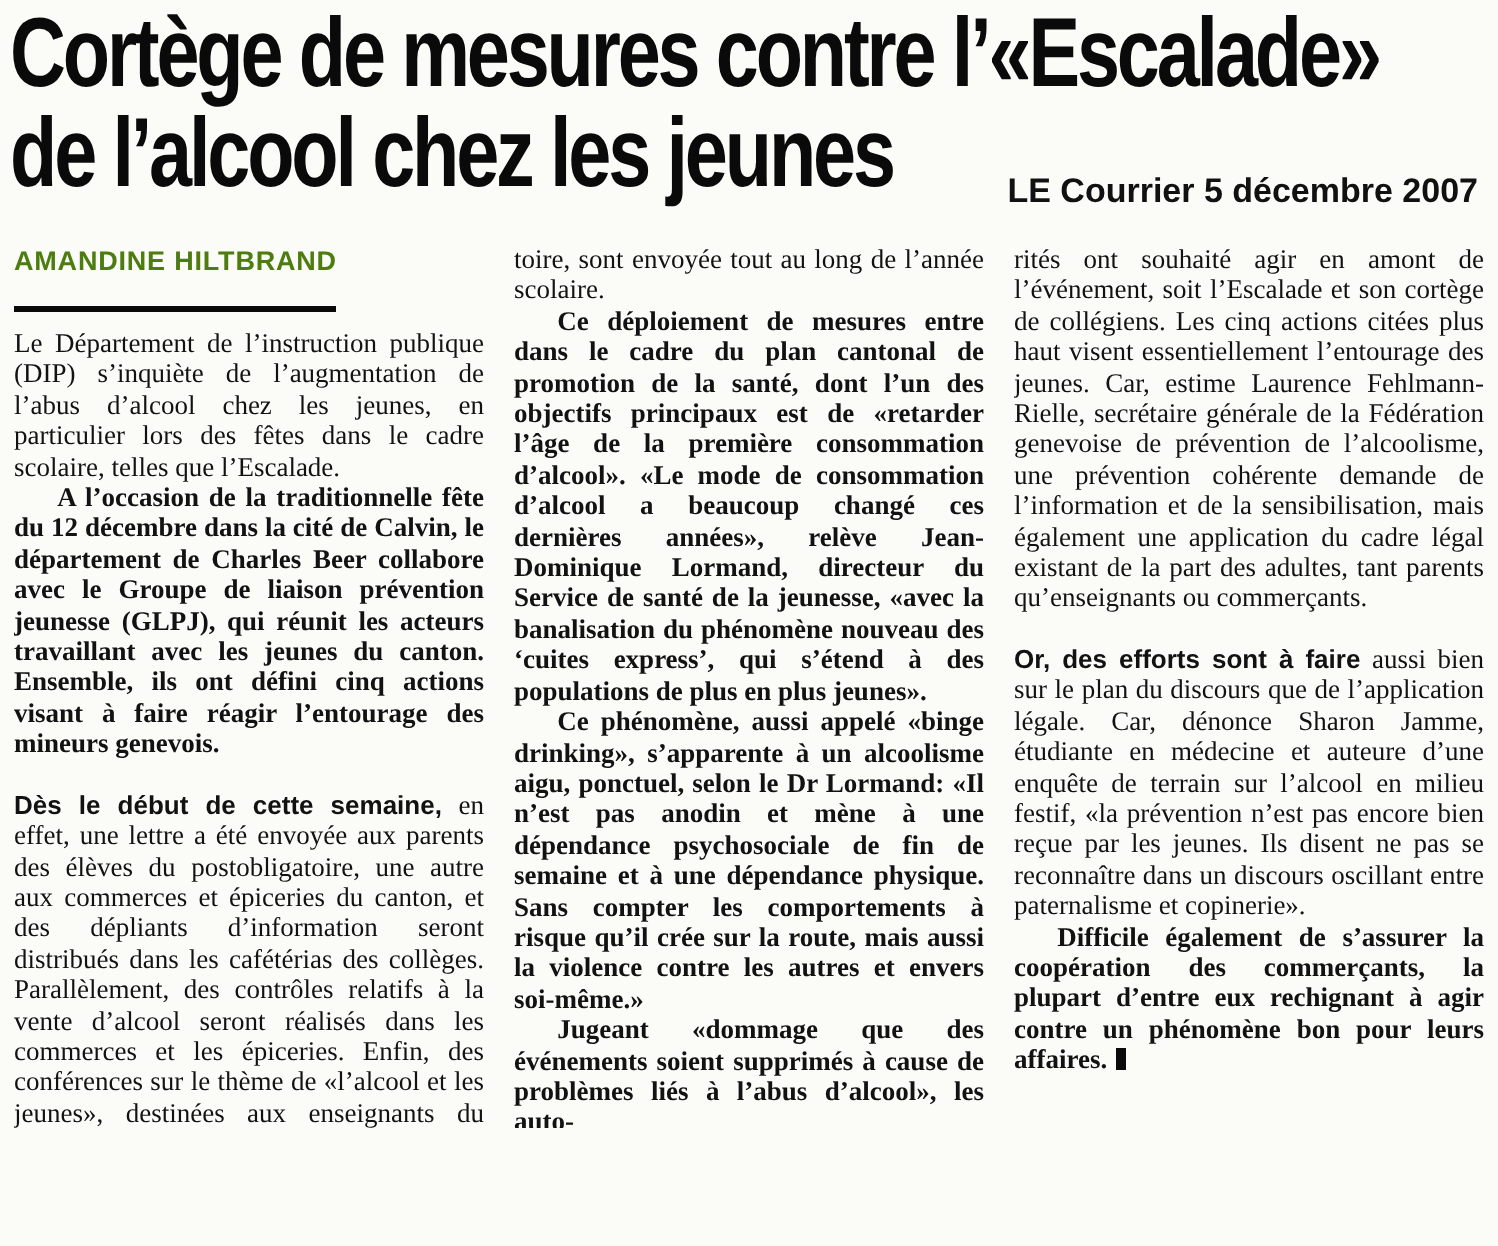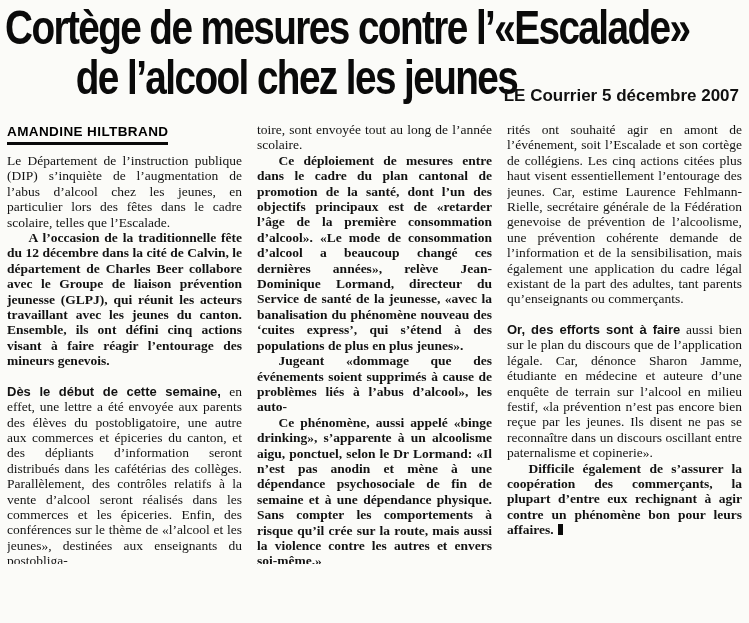--- a/index.html
+++ b/index.html
@@ -5,42 +5,42 @@
   html,body{margin:0;padding:0;}
   body{
     width:749px;height:623px;overflow:hidden;
     background:#fbfbf8;color:#121212;
     font-family:"Liberation Serif", serif;
     position:relative;
   }
   .page{width:749px;height:623px;overflow:hidden;}
 
   
-  .masthead{position:relative;padding:2px 6px 0 5px;height:108px;text-align:center;}
+  .masthead{position:relative;padding:2px 6px 0 5px;height:108px;}
   .headline{margin:0;font-family:"Liberation Sans", sans-serif;font-weight:bold;
     font-size:49px;line-height:50px;letter-spacing:-2px;color:#0a0a0a;}
   .headline .hl-line{display:block;transform:scaleX(0.79);transform-origin:0 50%;white-space:nowrap;}
   .source-date{position:absolute;right:10px;bottom:4px;
     font-family:"Liberation Sans", sans-serif;font-weight:bold;font-size:17px;color:#111;}
 
   
   .standfirst{padding:10px 8px 0 6px;
     font-family:"Liberation Serif", serif;font-style:italic;font-weight:bold;
     font-size:21.5px;line-height:25px;color:#0c0c0c;}
   .kicker{font-family:"Liberation Sans", sans-serif;font-style:normal;font-weight:bold;
     font-size:23px;letter-spacing:-0.5px;}
   .kicker-bullet{font-style:normal;font-size:18px;padding:0 3px 0 4px;}
 
   
   .columns{display:grid;grid-template-columns:repeat(3,1fr);column-gap:15px;
     padding:0 7px;margin-top:12px;height:442px;overflow:hidden;}
   .col{overflow:hidden;}
   .byline{display:inline-block;font-family:"Liberation Sans", sans-serif;font-weight:bold;
-    font-size:13.5px;letter-spacing:0.4px;color:#000000;
-    border-bottom:3px solid #0a0a0a;padding-bottom:3px;margin:0 0 8px 0;}
+    font-size:13.5px;letter-spacing:0.4px;color:#4d7c0f;
+    border-bottom:3px solid #0a0a0a;padding-bottom:15px;margin:0 0 8px 0;}
   .col p{margin:0;font-size:13.5px;line-height:15.4px;text-align:justify;color:#121212;}
   .col p.indent{text-indent:1.6em;font-weight:bold;}
   .col p.space-before{margin-top:15px;}
   .lead{font-family:"Liberation Sans", sans-serif;font-weight:bold;font-size:13px;}
   .end-mark{display:inline-block;width:5px;height:11px;background:#0a0a0a;
     margin-left:4px;vertical-align:-1px;}
 </style>
 </head>
 <body>
 
@@ -60,22 +60,22 @@
     <div class="col">
       <div class="byline">AMANDINE HILTBRAND</div>
       <p>Le Département de l’instruction publique (DIP) s’inquiète de l’augmentation de l’abus d’alcool chez les jeunes, en particulier lors des fêtes dans le cadre scolaire, telles que l’Escalade.</p>
       <p class="indent">A l’occasion de la traditionnelle fête du 12 décembre dans la cité de Calvin, le département de Charles Beer collabore avec le Groupe de liaison prévention jeunesse (GLPJ), qui réunit les acteurs travaillant avec les jeunes du canton. Ensemble, ils ont défini cinq actions visant à faire réagir l’entourage des mineurs genevois.</p>
       <p class="space-before"><span class="lead">Dès le début de cette semaine,</span><span> en effet, une lettre a été envoyée aux parents des élèves du postobligatoire, une autre aux commerces et épiceries du canton, et des dépliants d’information seront distribués dans les cafétérias des collèges. Parallèlement, des contrôles relatifs à la vente d’alcool seront réalisés dans les commerces et les épiceries. Enfin, des conférences sur le thème de «l’alcool et les jeunes», destinées aux enseignants du postobliga-</span></p>
     </div>
 
     <div class="col">
       <p>toire, sont envoyée tout au long de l’année scolaire.</p>
       <p class="indent">Ce déploiement de mesures entre dans le cadre du plan cantonal de promotion de la santé, dont l’un des objectifs principaux est de «retarder l’âge de la première consommation d’alcool». «Le mode de consommation d’alcool a beaucoup changé ces dernières années», relève Jean-Dominique Lormand, directeur du Service de santé de la jeunesse, «avec la banalisation du phénomène nouveau des ‘cuites express’, qui s’étend à des populations de plus en plus jeunes».</p>
+      <p class="indent">Ce phénomène, aussi appelé «binge drinking», s’apparente à un alcoolisme aigu, ponctuel, selon le Dr Lormand: «Il n’est pas anodin et mène à une dépendance psychosociale de fin de semaine et à une dépendance physique. Sans compter les comportements à risque qu’il crée sur la route, mais aussi la violence contre les autres et envers soi-même.»</p>
       <p class="indent">Jugeant «dommage que des événements soient supprimés à cause de problèmes liés à l’abus d’alcool», les auto-</p>
-      <p class="indent">Ce phénomène, aussi appelé «binge drinking», s’apparente à un alcoolisme aigu, ponctuel, selon le Dr Lormand: «Il n’est pas anodin et mène à une dépendance psychosociale de fin de semaine et à une dépendance physique. Sans compter les comportements à risque qu’il crée sur la route, mais aussi la violence contre les autres et envers soi-même.»</p>
     </div>
 
     <div class="col">
       <p>rités ont souhaité agir en amont de l’événement, soit l’Escalade et son cortège de collégiens. Les cinq actions citées plus haut visent essentiellement l’entourage des jeunes. Car, estime Laurence Fehlmann-Rielle, secrétaire générale de la Fédération genevoise de prévention de l’alcoolisme, une prévention cohérente demande de l’information et de la sensibilisation, mais également une application du cadre légal existant de la part des adultes, tant parents qu’enseignants ou commerçants.</p>
       <p class="space-before"><span class="lead">Or, des efforts sont à faire</span><span> aussi bien sur le plan du discours que de l’application légale. Car, dénonce Sharon Jamme, étudiante en médecine et auteure d’une enquête de terrain sur l’alcool en milieu festif, «la prévention n’est pas encore bien reçue par les jeunes. Ils disent ne pas se reconnaître dans un discours oscillant entre paternalisme et copinerie».</span></p>
       <p class="indent"><span>Difficile également de s’assurer la coopération des commerçants, la plupart d’entre eux rechignant à agir contre un phénomène bon pour leurs affaires.</span><span class="end-mark"></span></p>
     </div>
 
   </div>
 </div>

